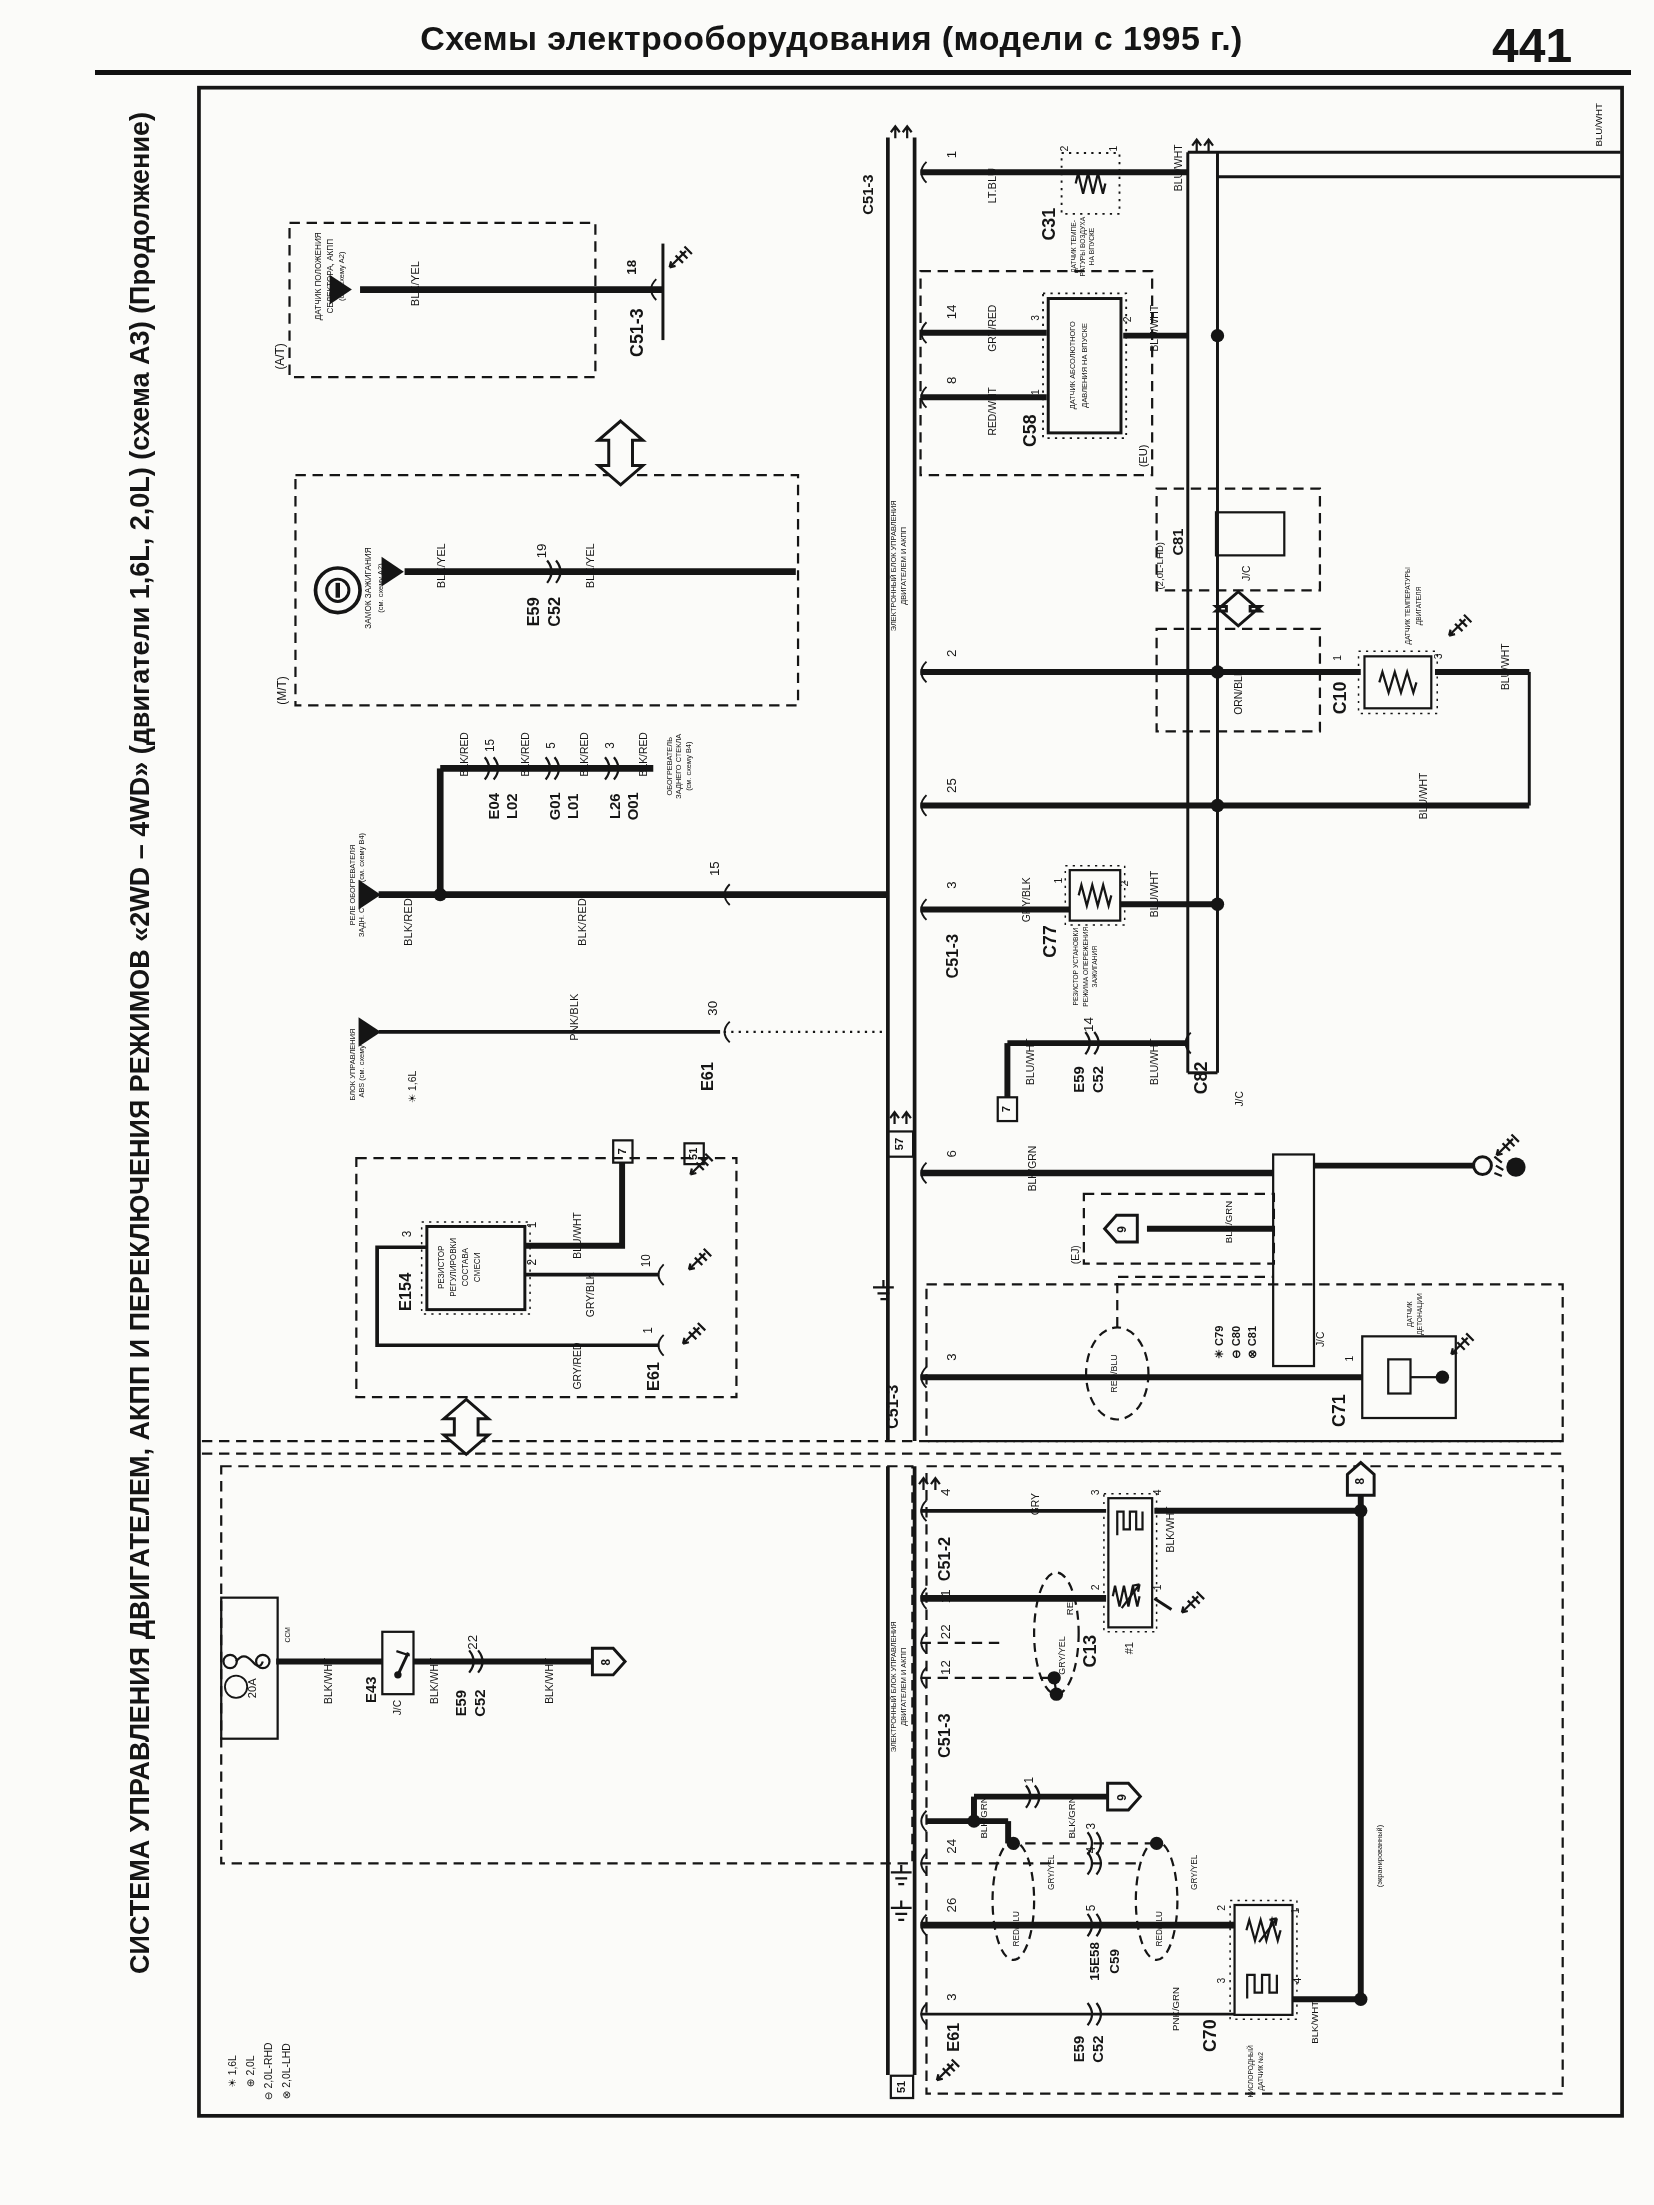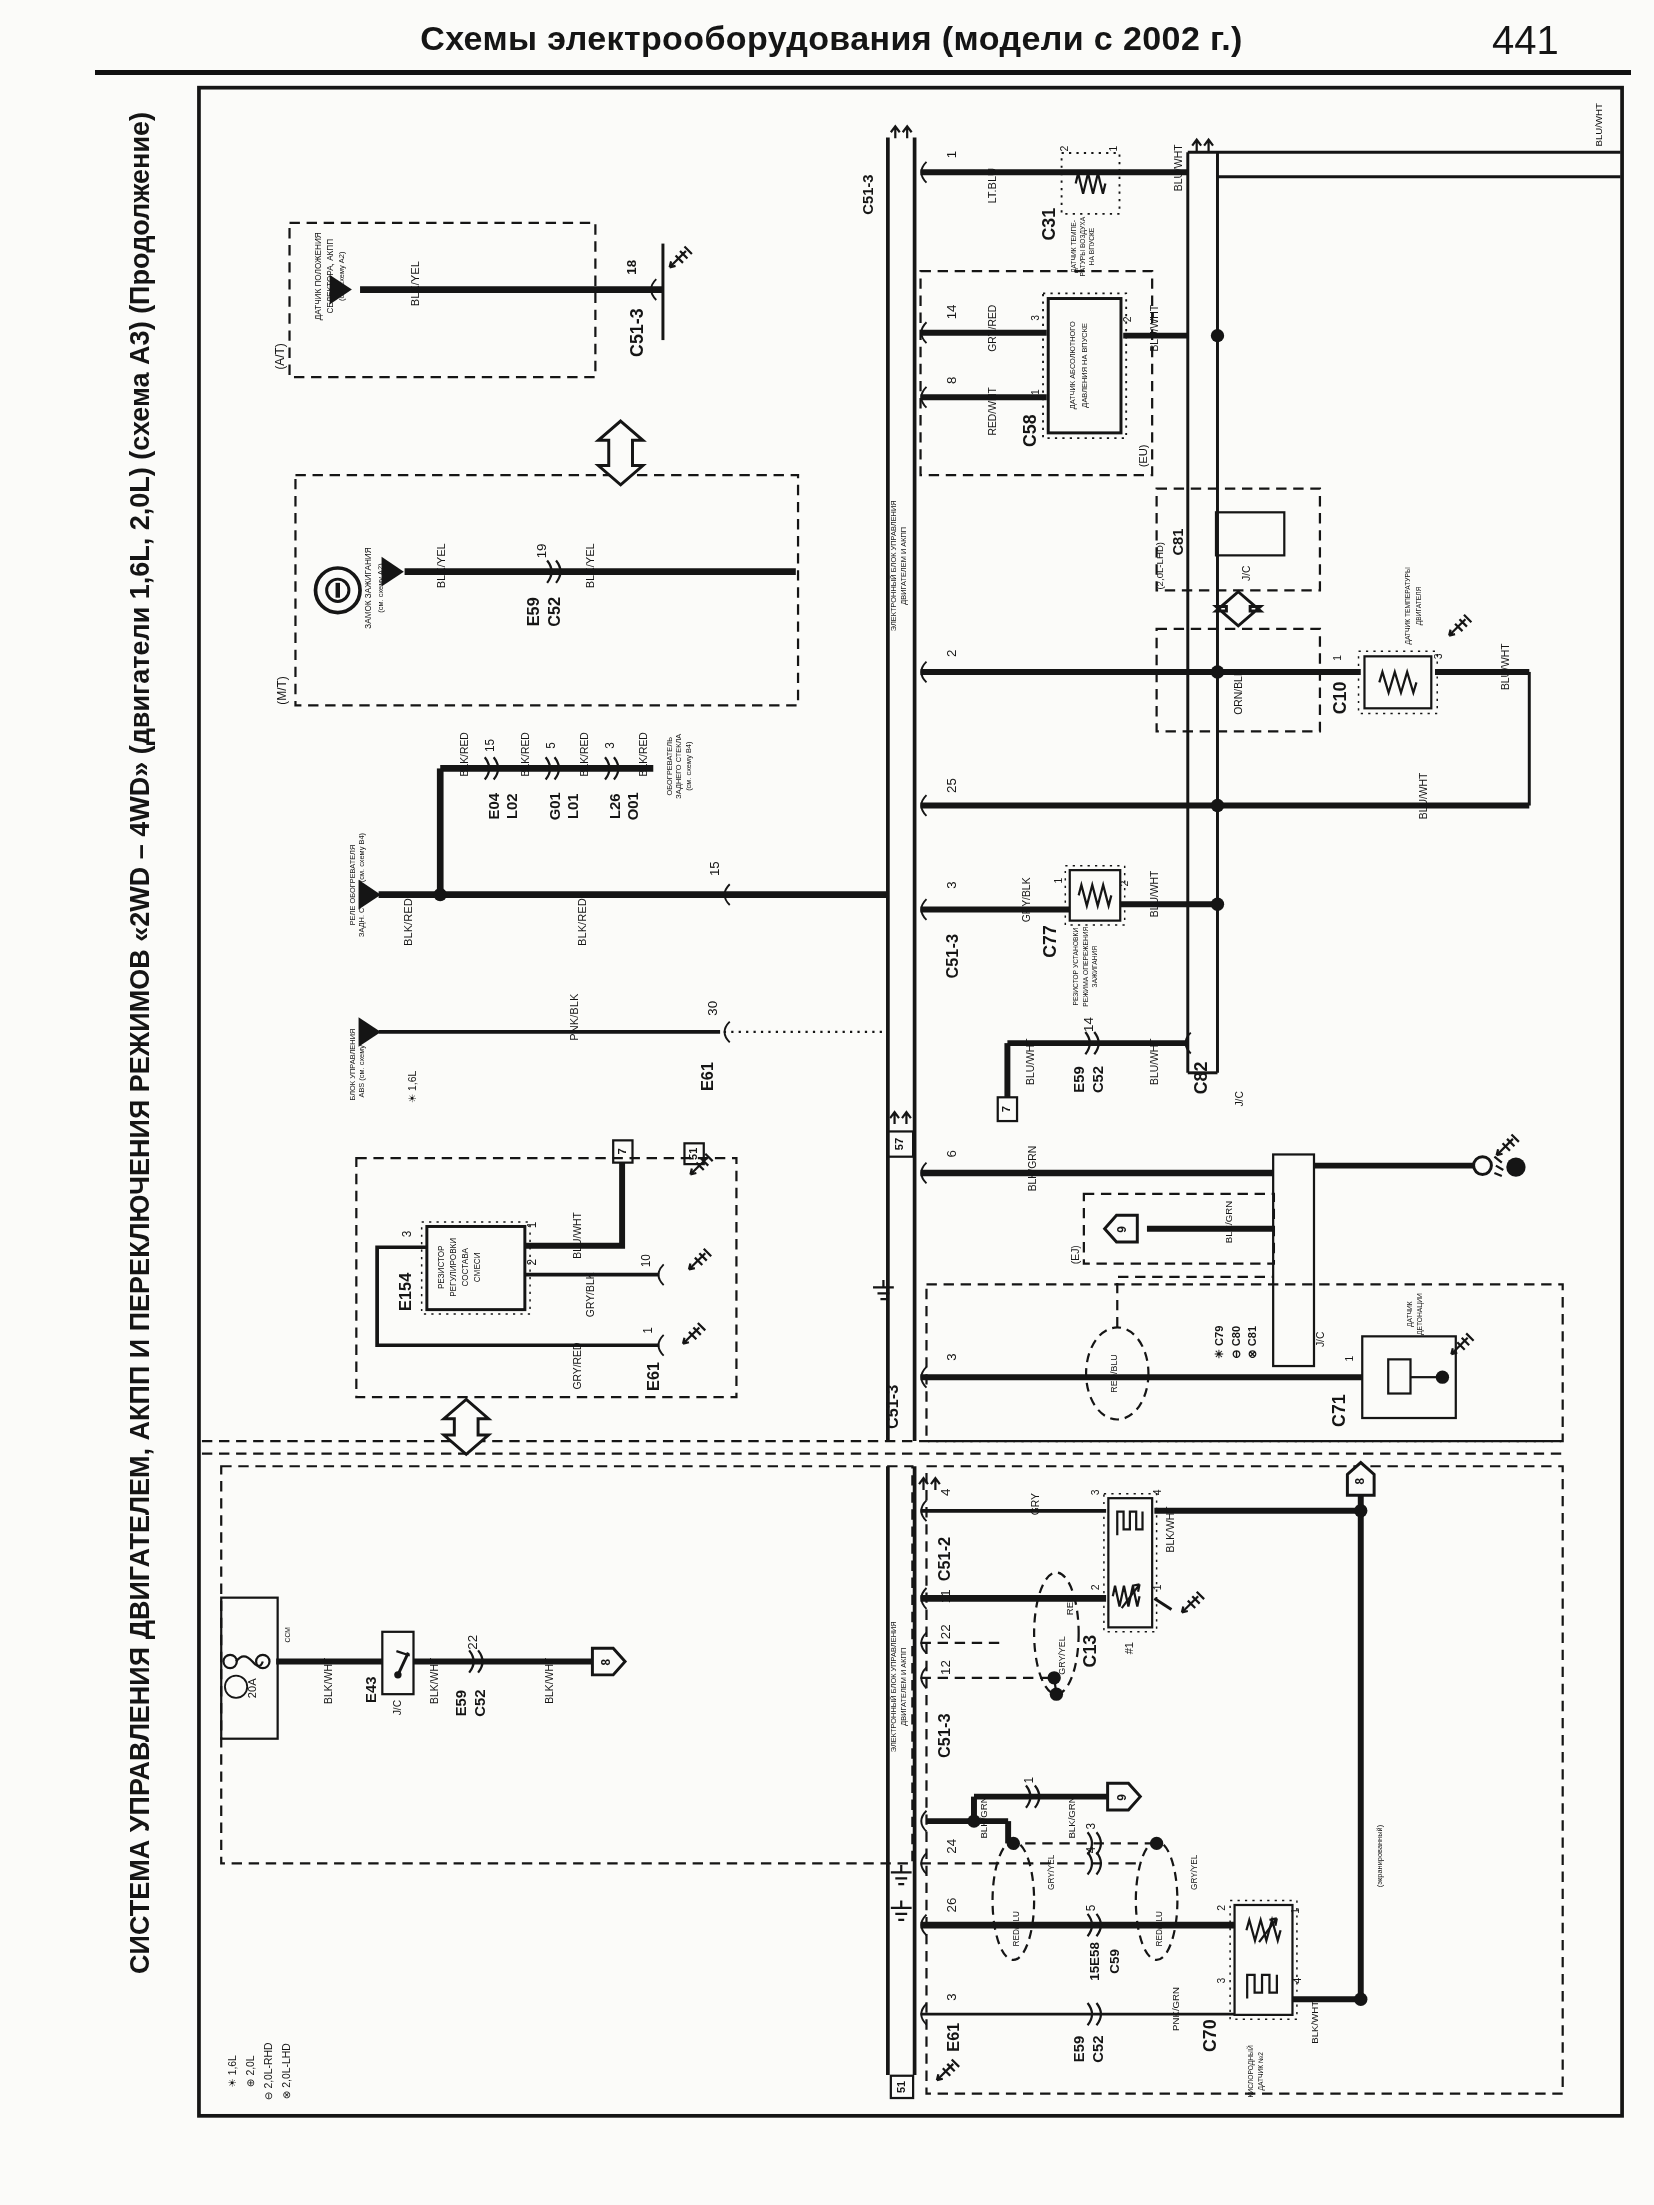--- a/index.html
+++ b/index.html
@@ -1,32 +1,32 @@
 <!DOCTYPE html>
 <html style="font-size:12px"><head>
 <meta charset="utf-8">
 <style>
   html,body{margin:0;padding:0;background:#e8e8e6;}
   body{width:1654px;height:2205px;position:relative;font-family:"Liberation Sans",sans-serif;}
   #page{position:absolute;inset:0;background:#fbfbf9;color:#151515;}
   #hdr-title{position:absolute;top:19.3px;left:386px;width:891px;text-align:center;
     font-size:34px;font-weight:bold;letter-spacing:0.4px;}
-  #hdr-page{position:absolute;top:18px;left:1492px;font-size:40px;font-weight:normal;}
+  #hdr-page{position:absolute;top:18px;left:1492px;font-size:48px;font-weight:bold;}
   #hdr-rule{position:absolute;top:70px;left:95px;width:1536px;height:5.2px;background:#111;}
   #side-title{position:absolute;left:-677px;top:1120px;width:1656px;height:52px;
     transform:rotate(-90deg);transform-origin:center;
     font-size:27px;font-weight:bold;text-align:center;white-space:nowrap;}
   svg{position:absolute;left:0;top:0;}
   svg text{font-family:"Liberation Sans",sans-serif;fill:#151515;}
 </style>
 </head>
 <body>
 
 <div id="page">
-  <div id="hdr-title">Схемы электрооборудования (модели с 2002 г.)</div>
+  <div id="hdr-title">Схемы электрооборудования (модели с 1995 г.)</div>
   <div id="hdr-page">441</div>
   <div id="hdr-rule"></div>
   <div id="side-title">СИСТЕМА УПРАВЛЕНИЯ ДВИГАТЕЛЕМ, АКПП И ПЕРЕКЛЮЧЕНИЯ РЕЖИМОВ «2WD – 4WD» (двигатели 1,6L, 2,0L) (схема А3) (Продолжение)</div>
   <svg id="diagram" width="1654" height="2205" viewBox="0 0 2228 2970">
       <rect x="268" y="118" width="1917" height="2732" fill="none" stroke="#151515" stroke-width="5" stroke-dasharray="none"></rect>
       <rect x="390" y="300" width="412" height="208" fill="none" stroke="#151515" stroke-width="3" stroke-dasharray="14 9"></rect>
       <rect x="398" y="640" width="677" height="310" fill="none" stroke="#151515" stroke-width="3" stroke-dasharray="14 9"></rect>
       <rect x="1240" y="365" width="312" height="275" fill="none" stroke="#151515" stroke-width="3" stroke-dasharray="14 9"></rect>
       <rect x="1558" y="658" width="220" height="137" fill="none" stroke="#151515" stroke-width="3" stroke-dasharray="14 9"></rect>
       <rect x="1558" y="847" width="220" height="138" fill="none" stroke="#151515" stroke-width="3" stroke-dasharray="14 9"></rect>

